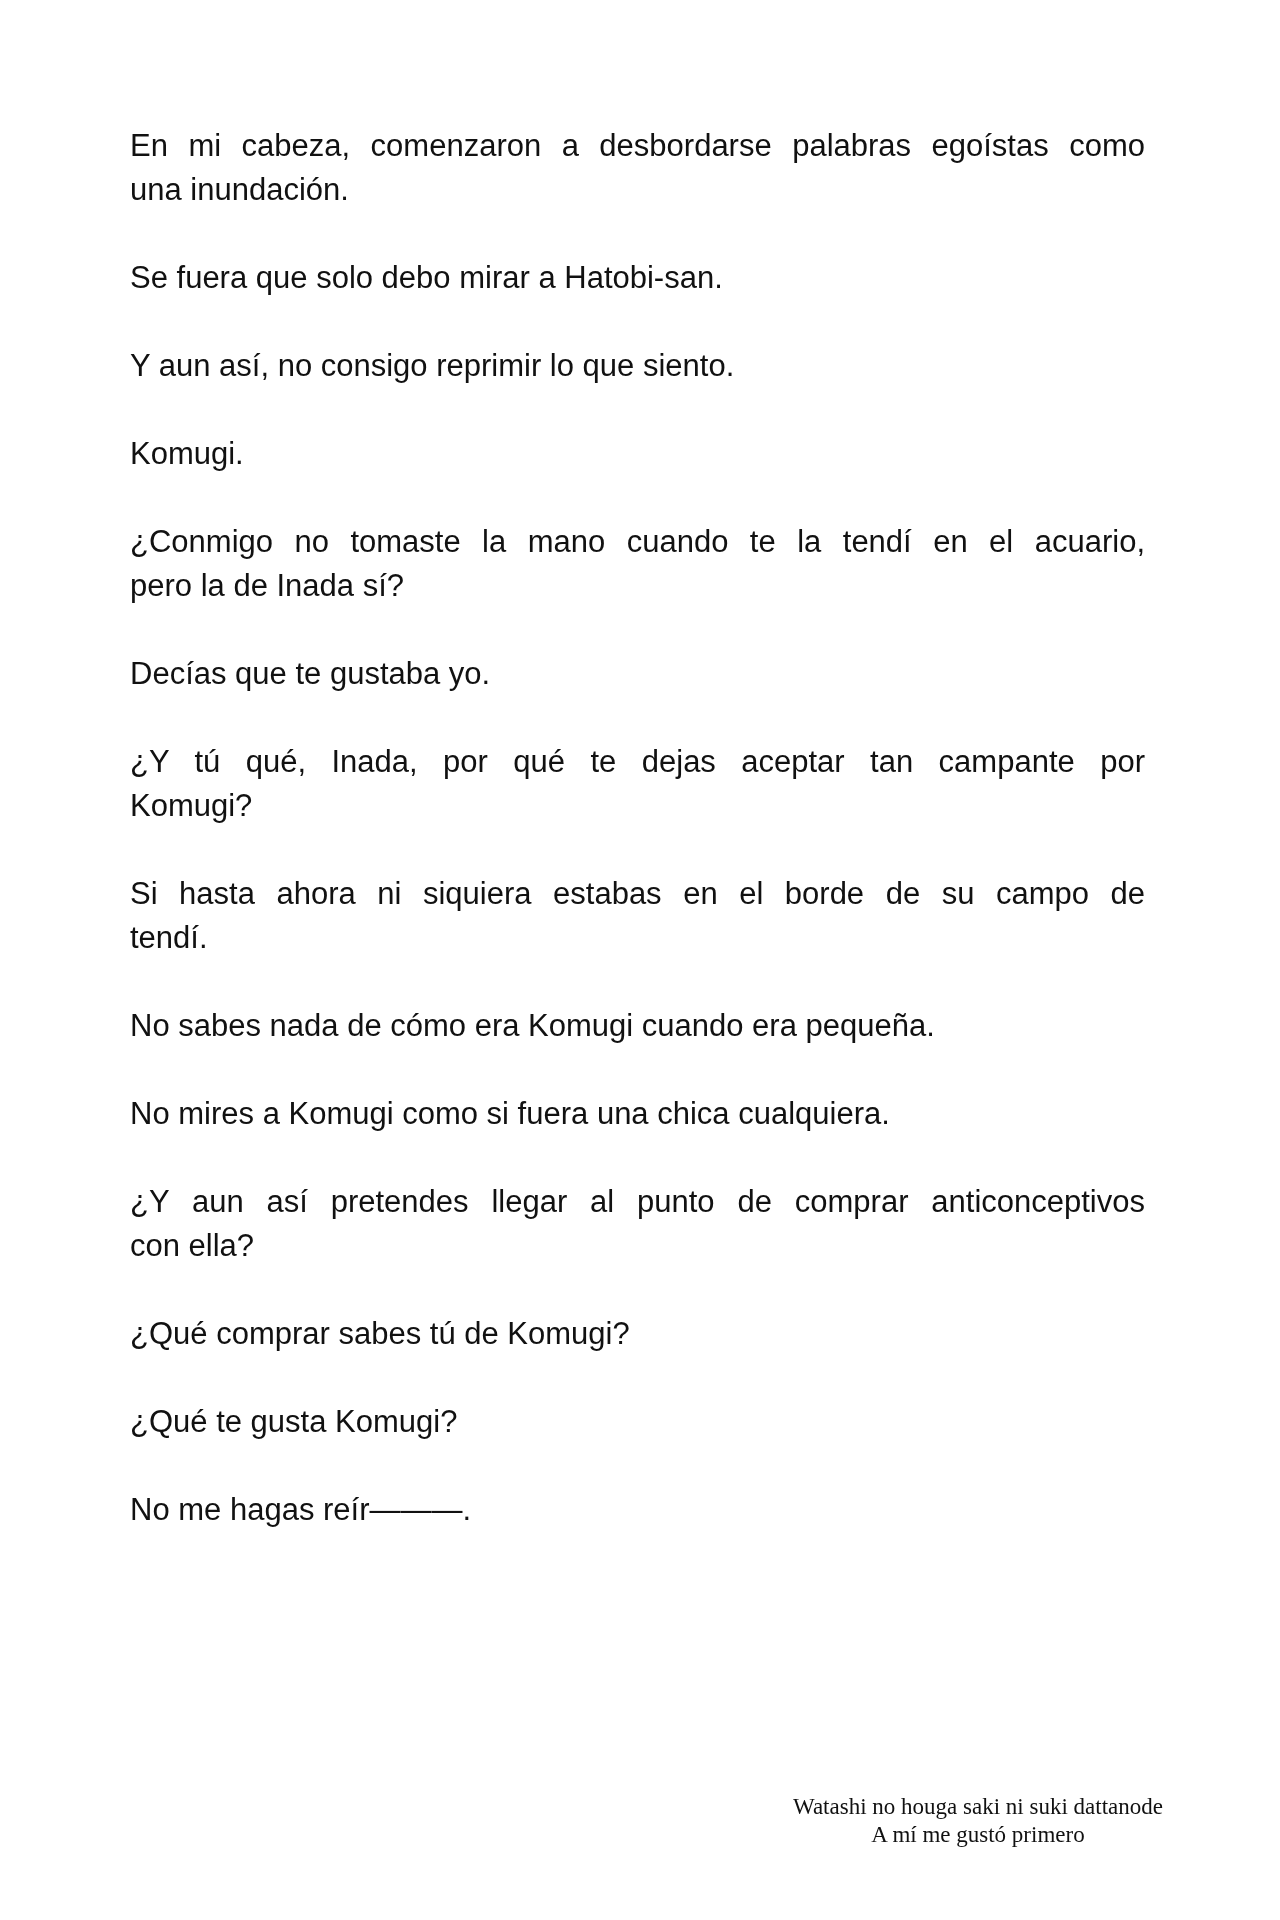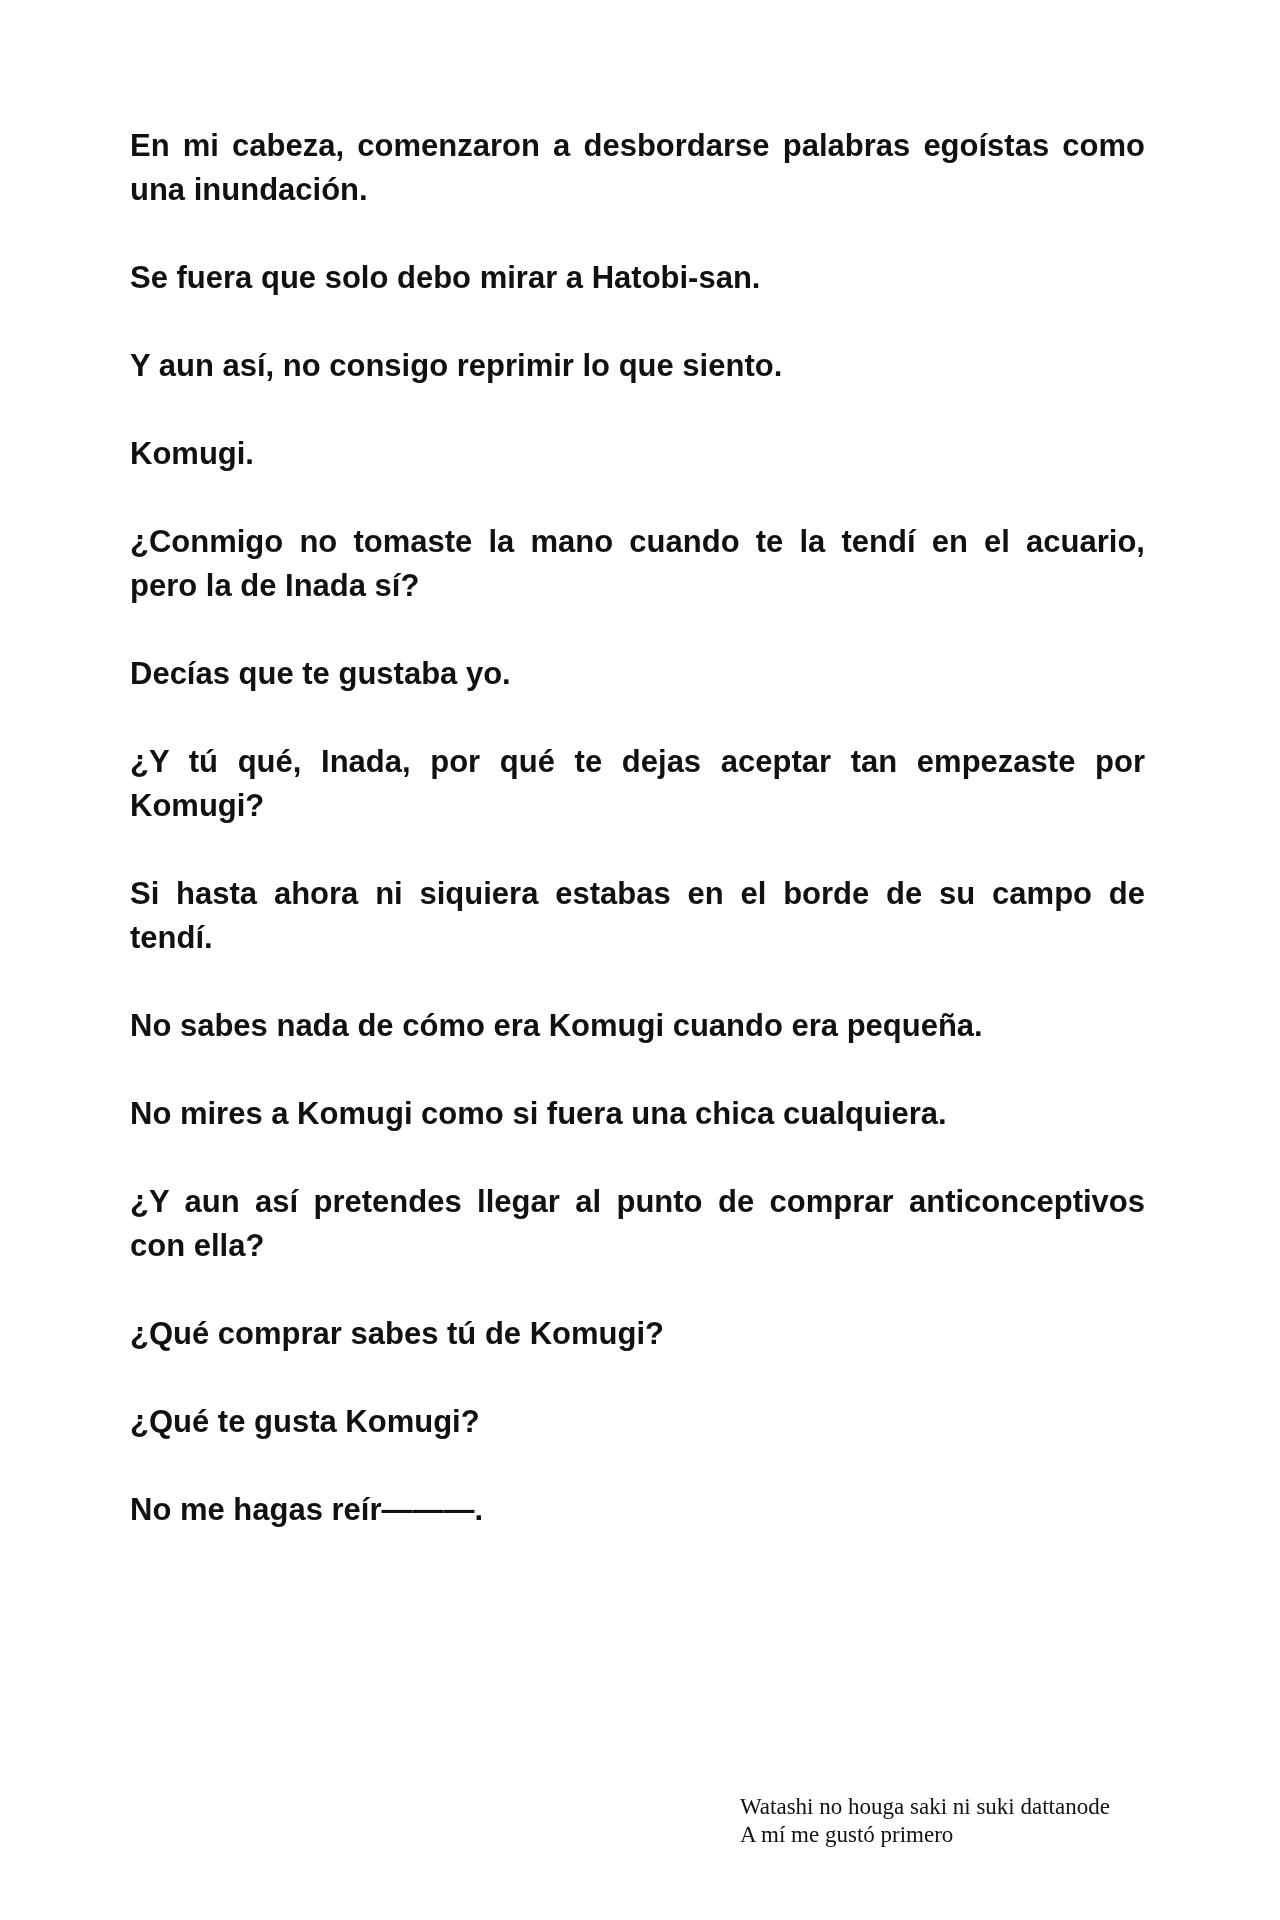--- a/index.html
+++ b/index.html
@@ -27,39 +27,38 @@
     left: 130px;
     top: 124px;
     width: 1018px;
     font-family: "Liberation Sans", sans-serif;
     font-size: 31px;
     line-height: 44px;
     color: #111111;
   }
   .para {
     margin: 0 3px 44px 0;
-    font-weight: bold;
   }
   .line {
     display: block;
     white-space: nowrap;
     height: 44px;
   }
   .line.justify {
     text-align: justify;
     text-align-last: justify;
     white-space: normal;
     overflow: hidden;
   }
   .footer {
     position: absolute;
     left: 740px;
     top: 1793px;
     width: 476px;
-    text-align: left;
+    text-align: center;
     font-family: "Liberation Serif", serif;
     font-size: 23px;
     line-height: 28px;
     color: #111111;
   }
   .footer-line {
     display: block;
   }
 </style>
 </head>
@@ -82,21 +81,21 @@
       <span class="line">Komugi.</span>
     </p>
     <p class="para">
       <span class="line justify">¿Conmigo no tomaste la mano cuando te la tendí en el acuario,</span>
       <span class="line">pero la de Inada sí?</span>
     </p>
     <p class="para">
       <span class="line">Decías que te gustaba yo.</span>
     </p>
     <p class="para">
-      <span class="line justify">¿Y tú qué, Inada, por qué te dejas aceptar tan empezaste por</span>
+      <span class="line justify">¿Y tú qué, Inada, por qué te dejas aceptar tan campante por</span>
       <span class="line">Komugi?</span>
     </p>
     <p class="para">
       <span class="line justify">Si hasta ahora ni siquiera estabas en el borde de su campo de</span>
       <span class="line">tendí.</span>
     </p>
     <p class="para">
       <span class="line">No sabes nada de cómo era Komugi cuando era pequeña.</span>
     </p>
     <p class="para">

